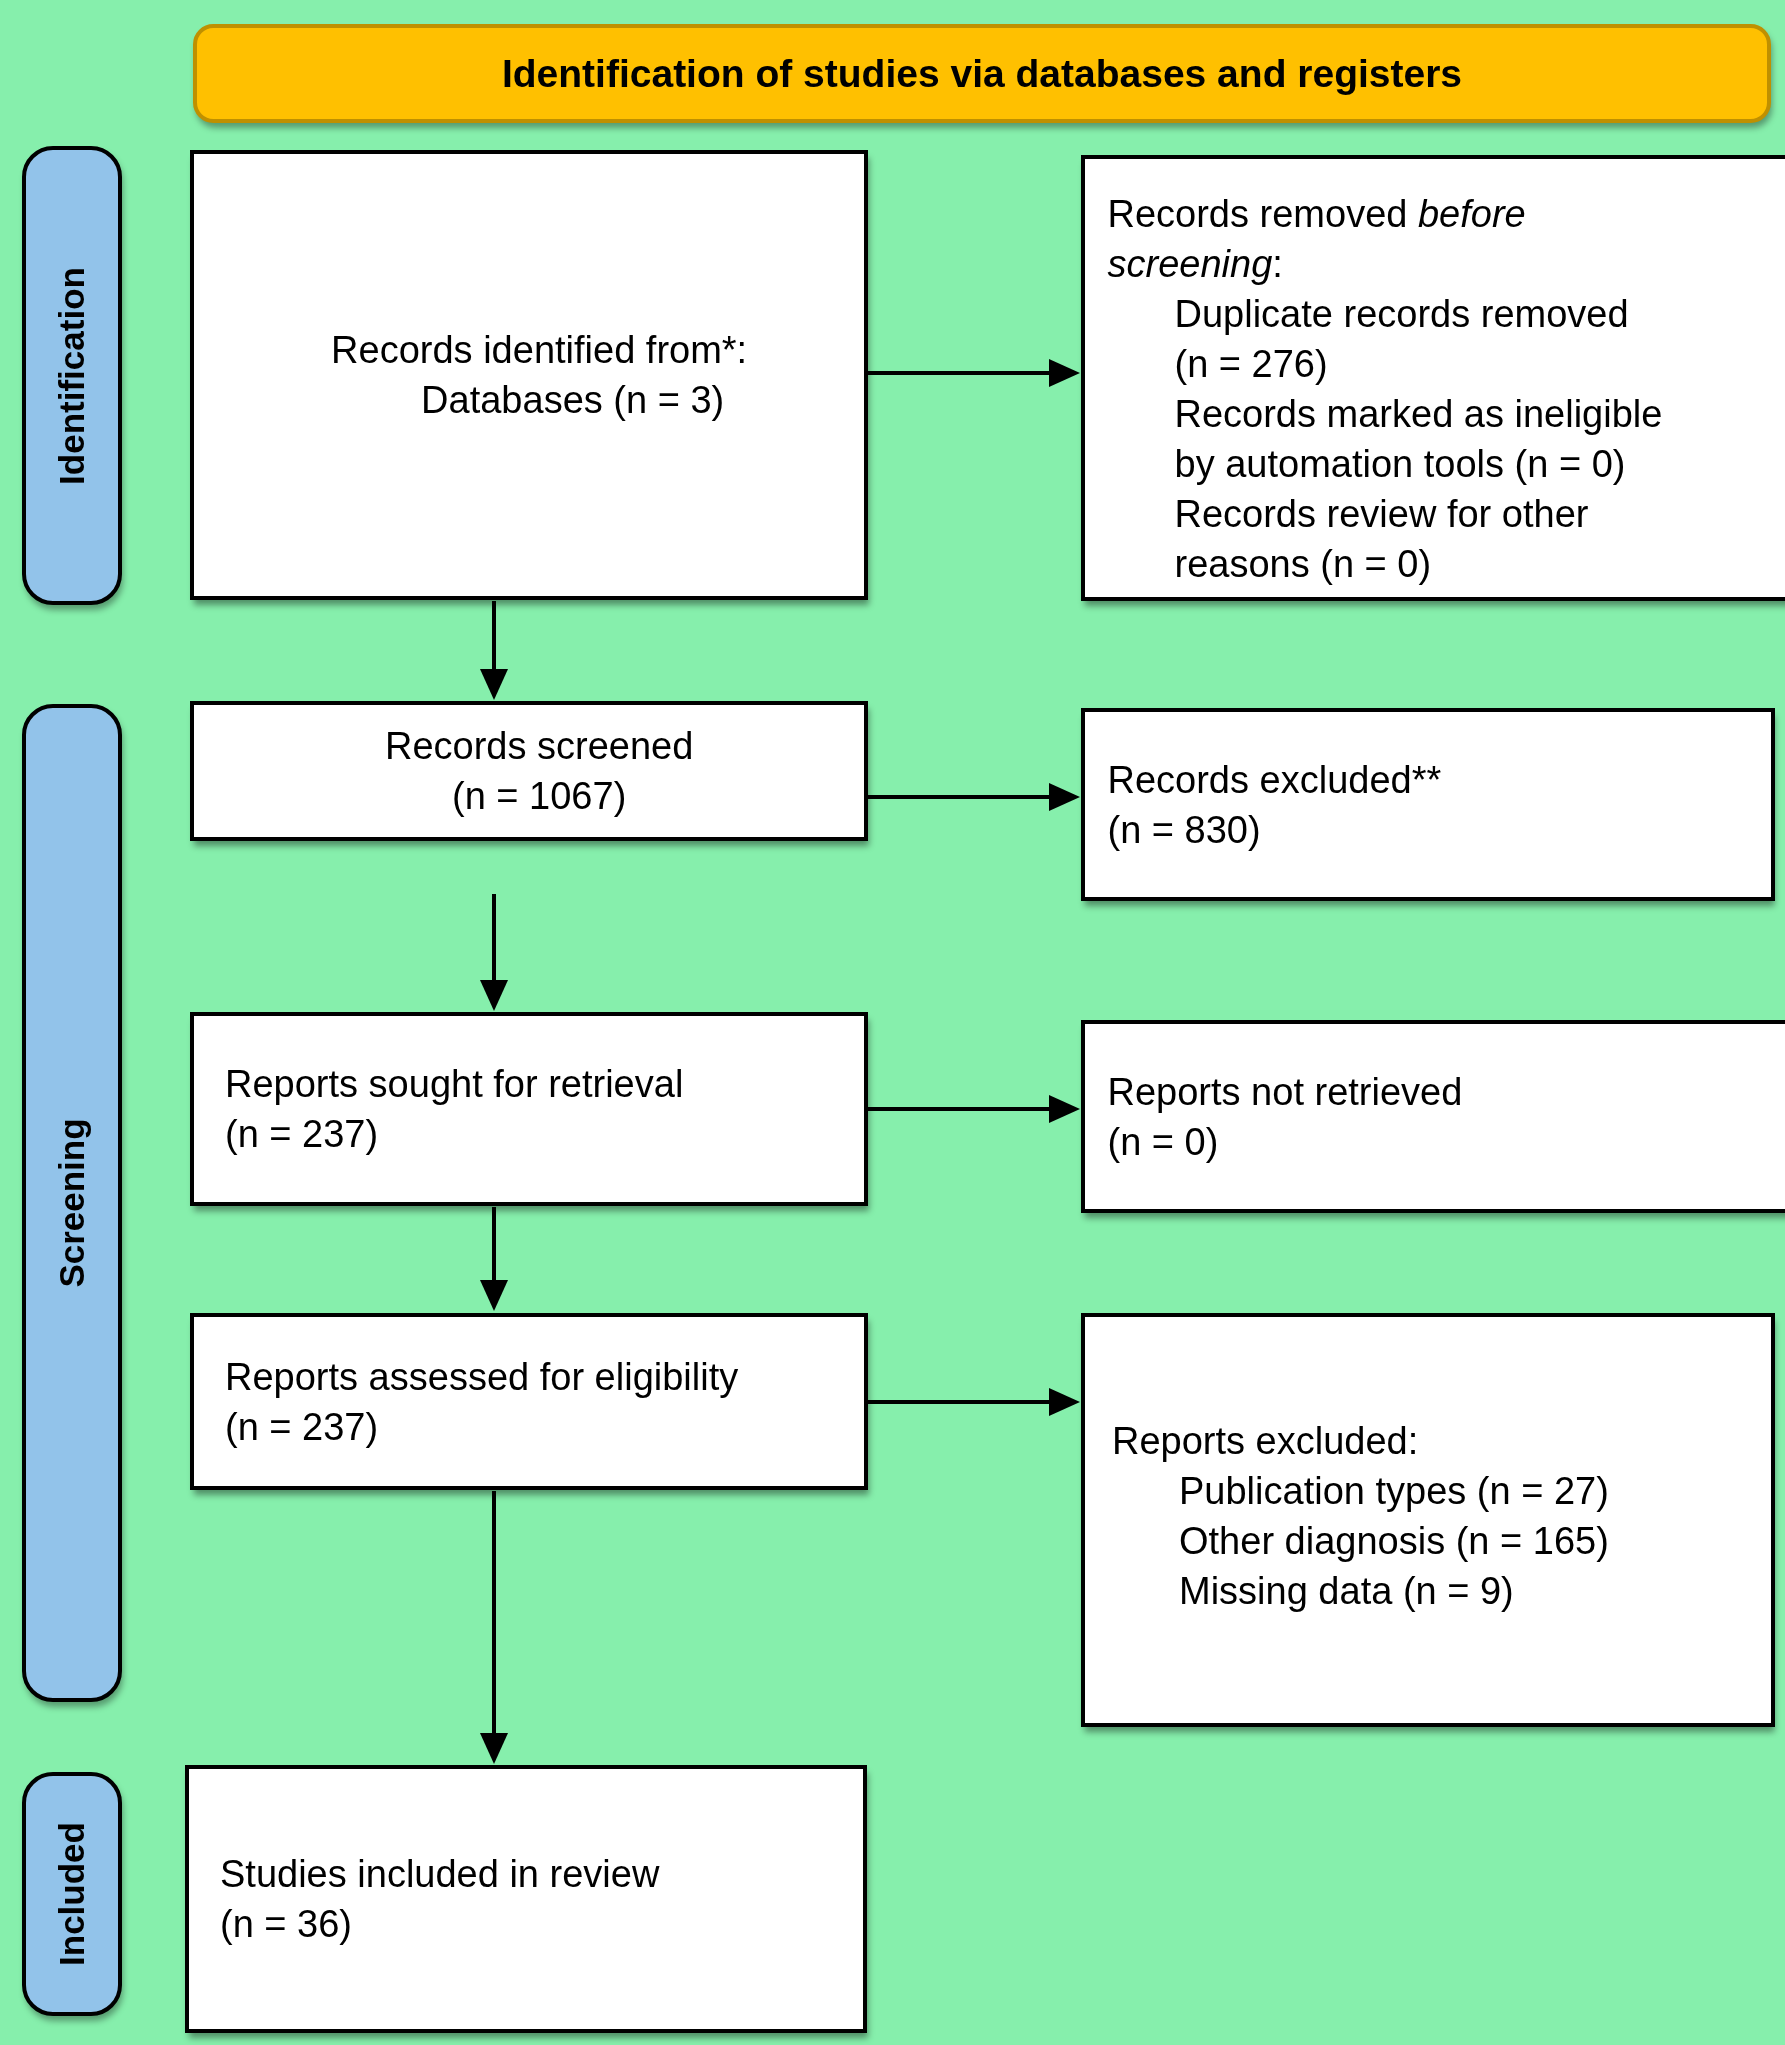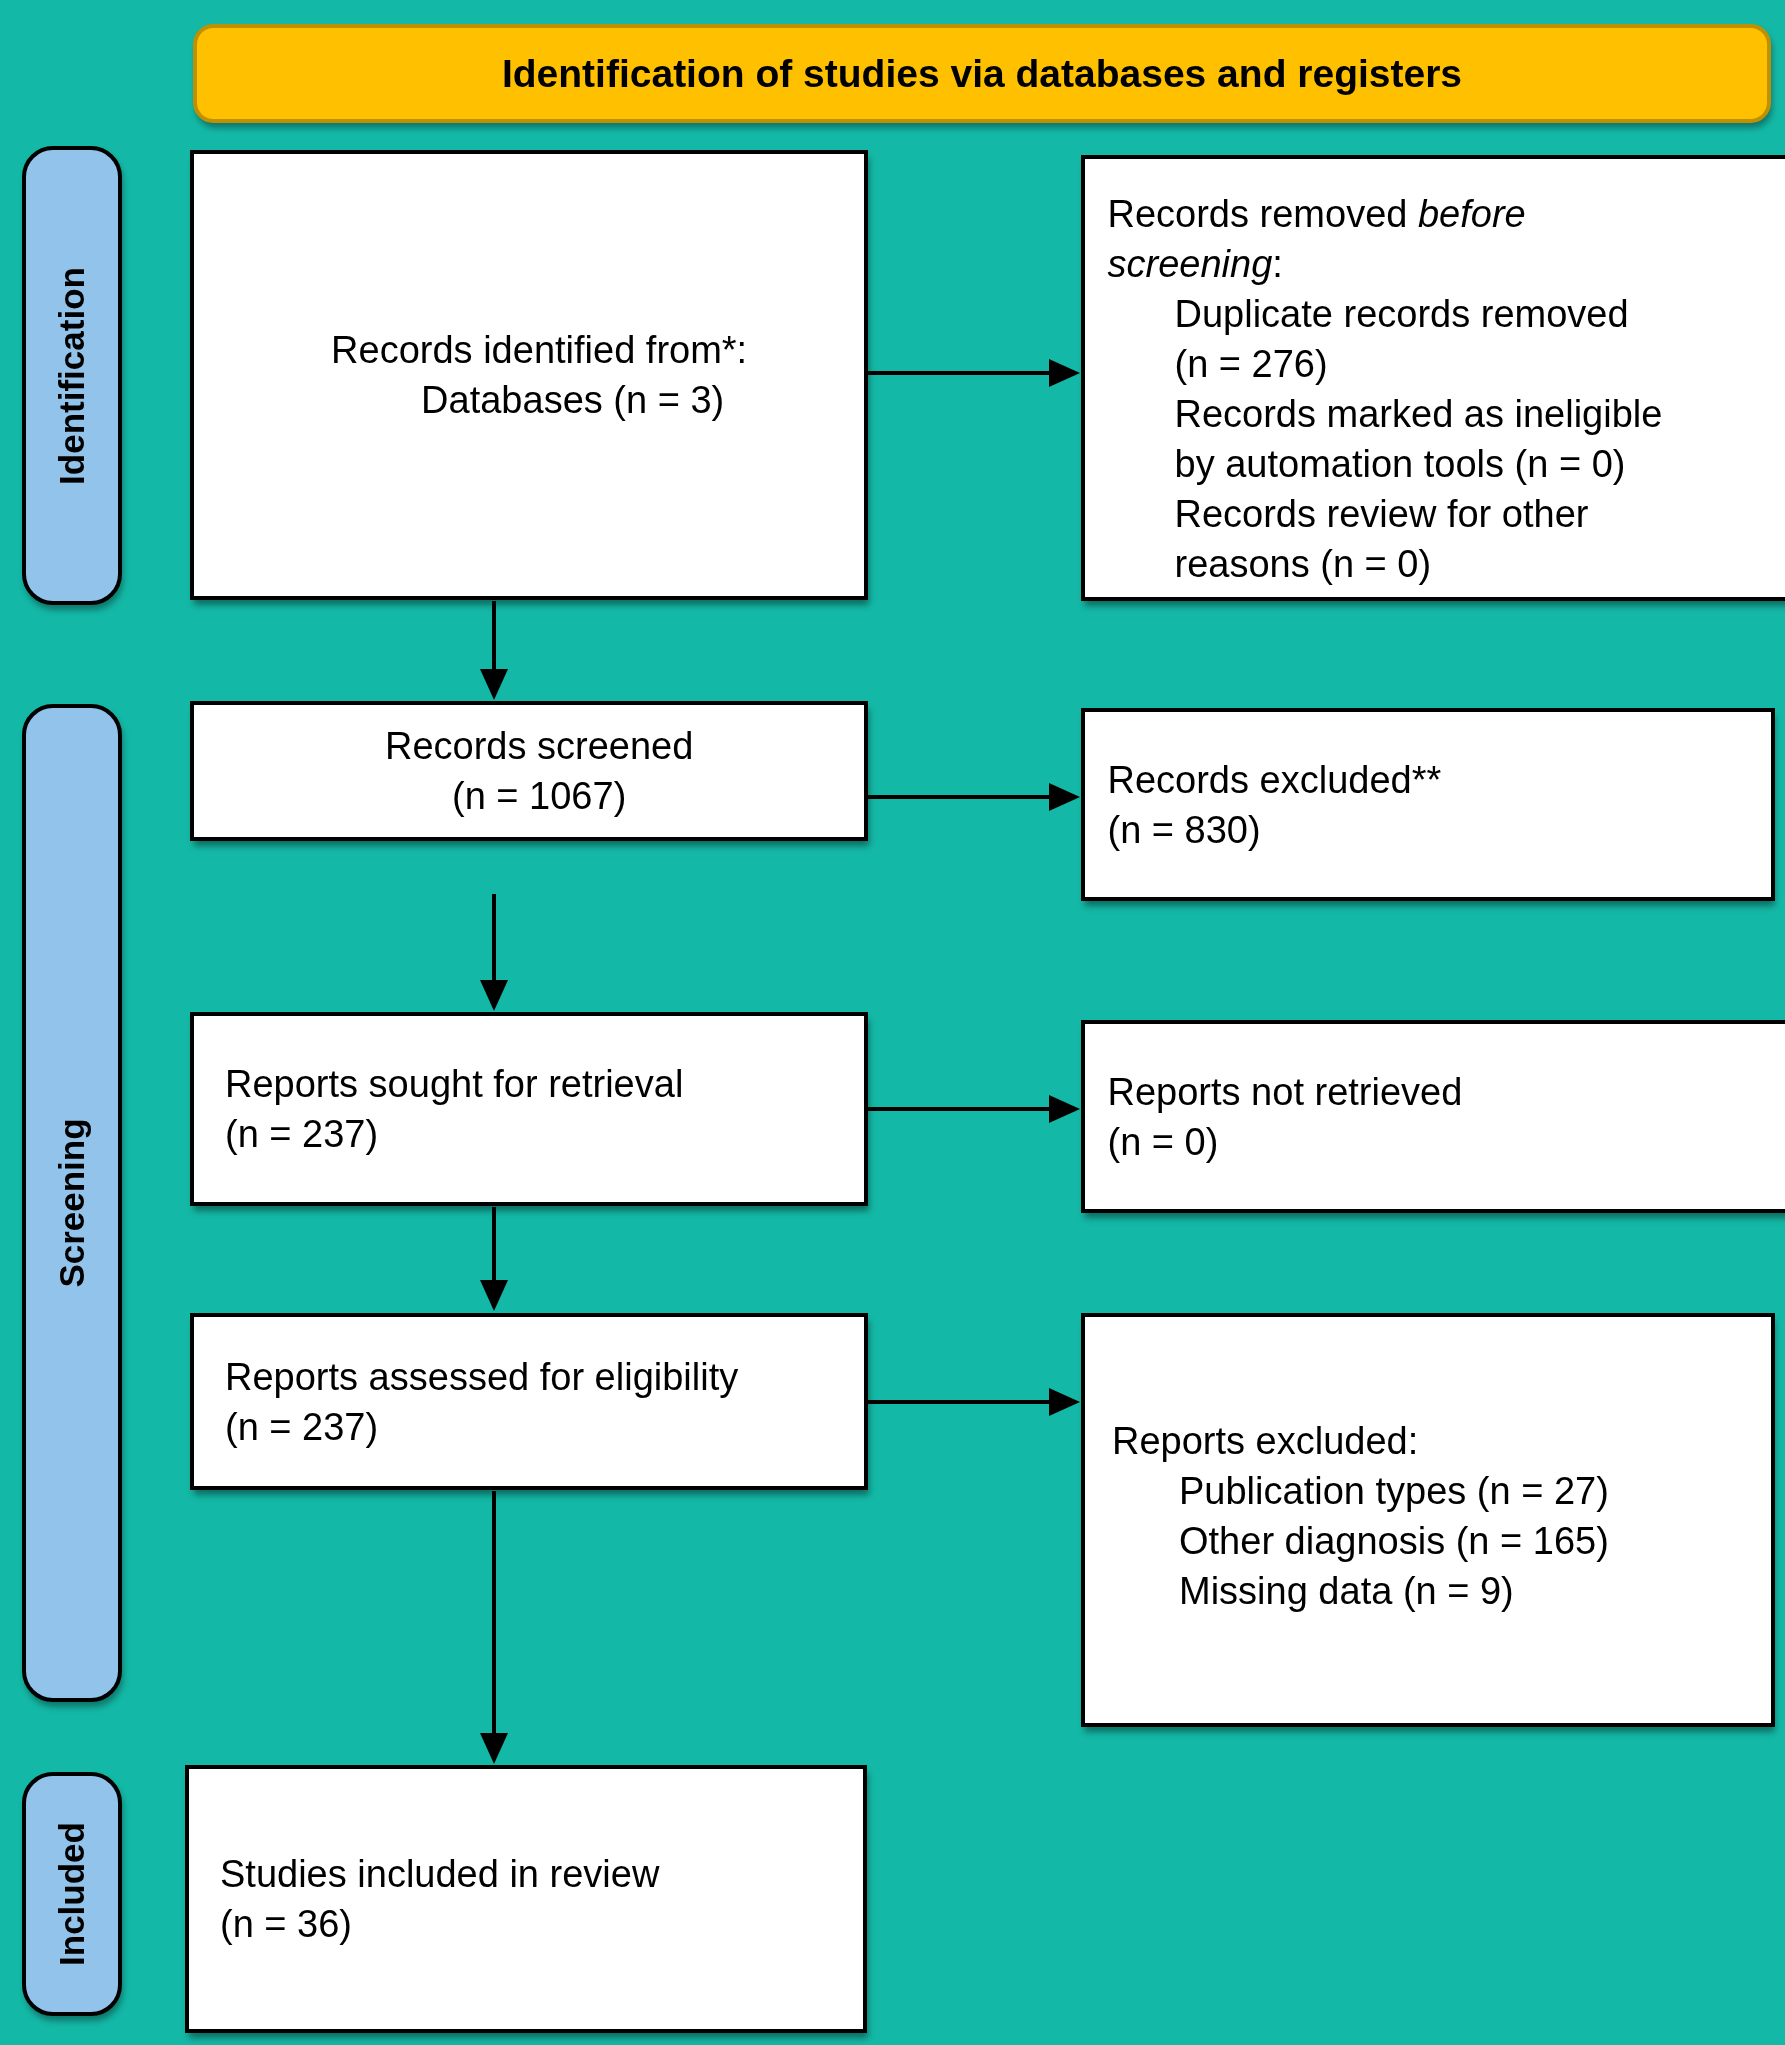--- a/index.html
+++ b/index.html
@@ -1,19 +1,19 @@
 <!DOCTYPE html>
 <html style="font-size:8.6px"><head>
 <meta charset="utf-8">
 <style>
   html,body{margin:0;padding:0;background:#ffffff;}
   #stage{
     position:relative;
     width:1786px;height:2046px;
-    background:#14b8a6;
+    background:#86efac;
     font-family:"Liberation Sans", sans-serif;
     color:#000;
     overflow:hidden;
   }
   .banner{
     position:absolute;left:193px;top:24px;width:1578px;height:99px;
     background:#FFC000;border:4.3px solid #BF9000;border-radius:20.4px;
     box-sizing:border-box;
     display:flex;align-items:center;justify-content:center;
     font-size:39px;font-weight:bold;white-space:nowrap;

